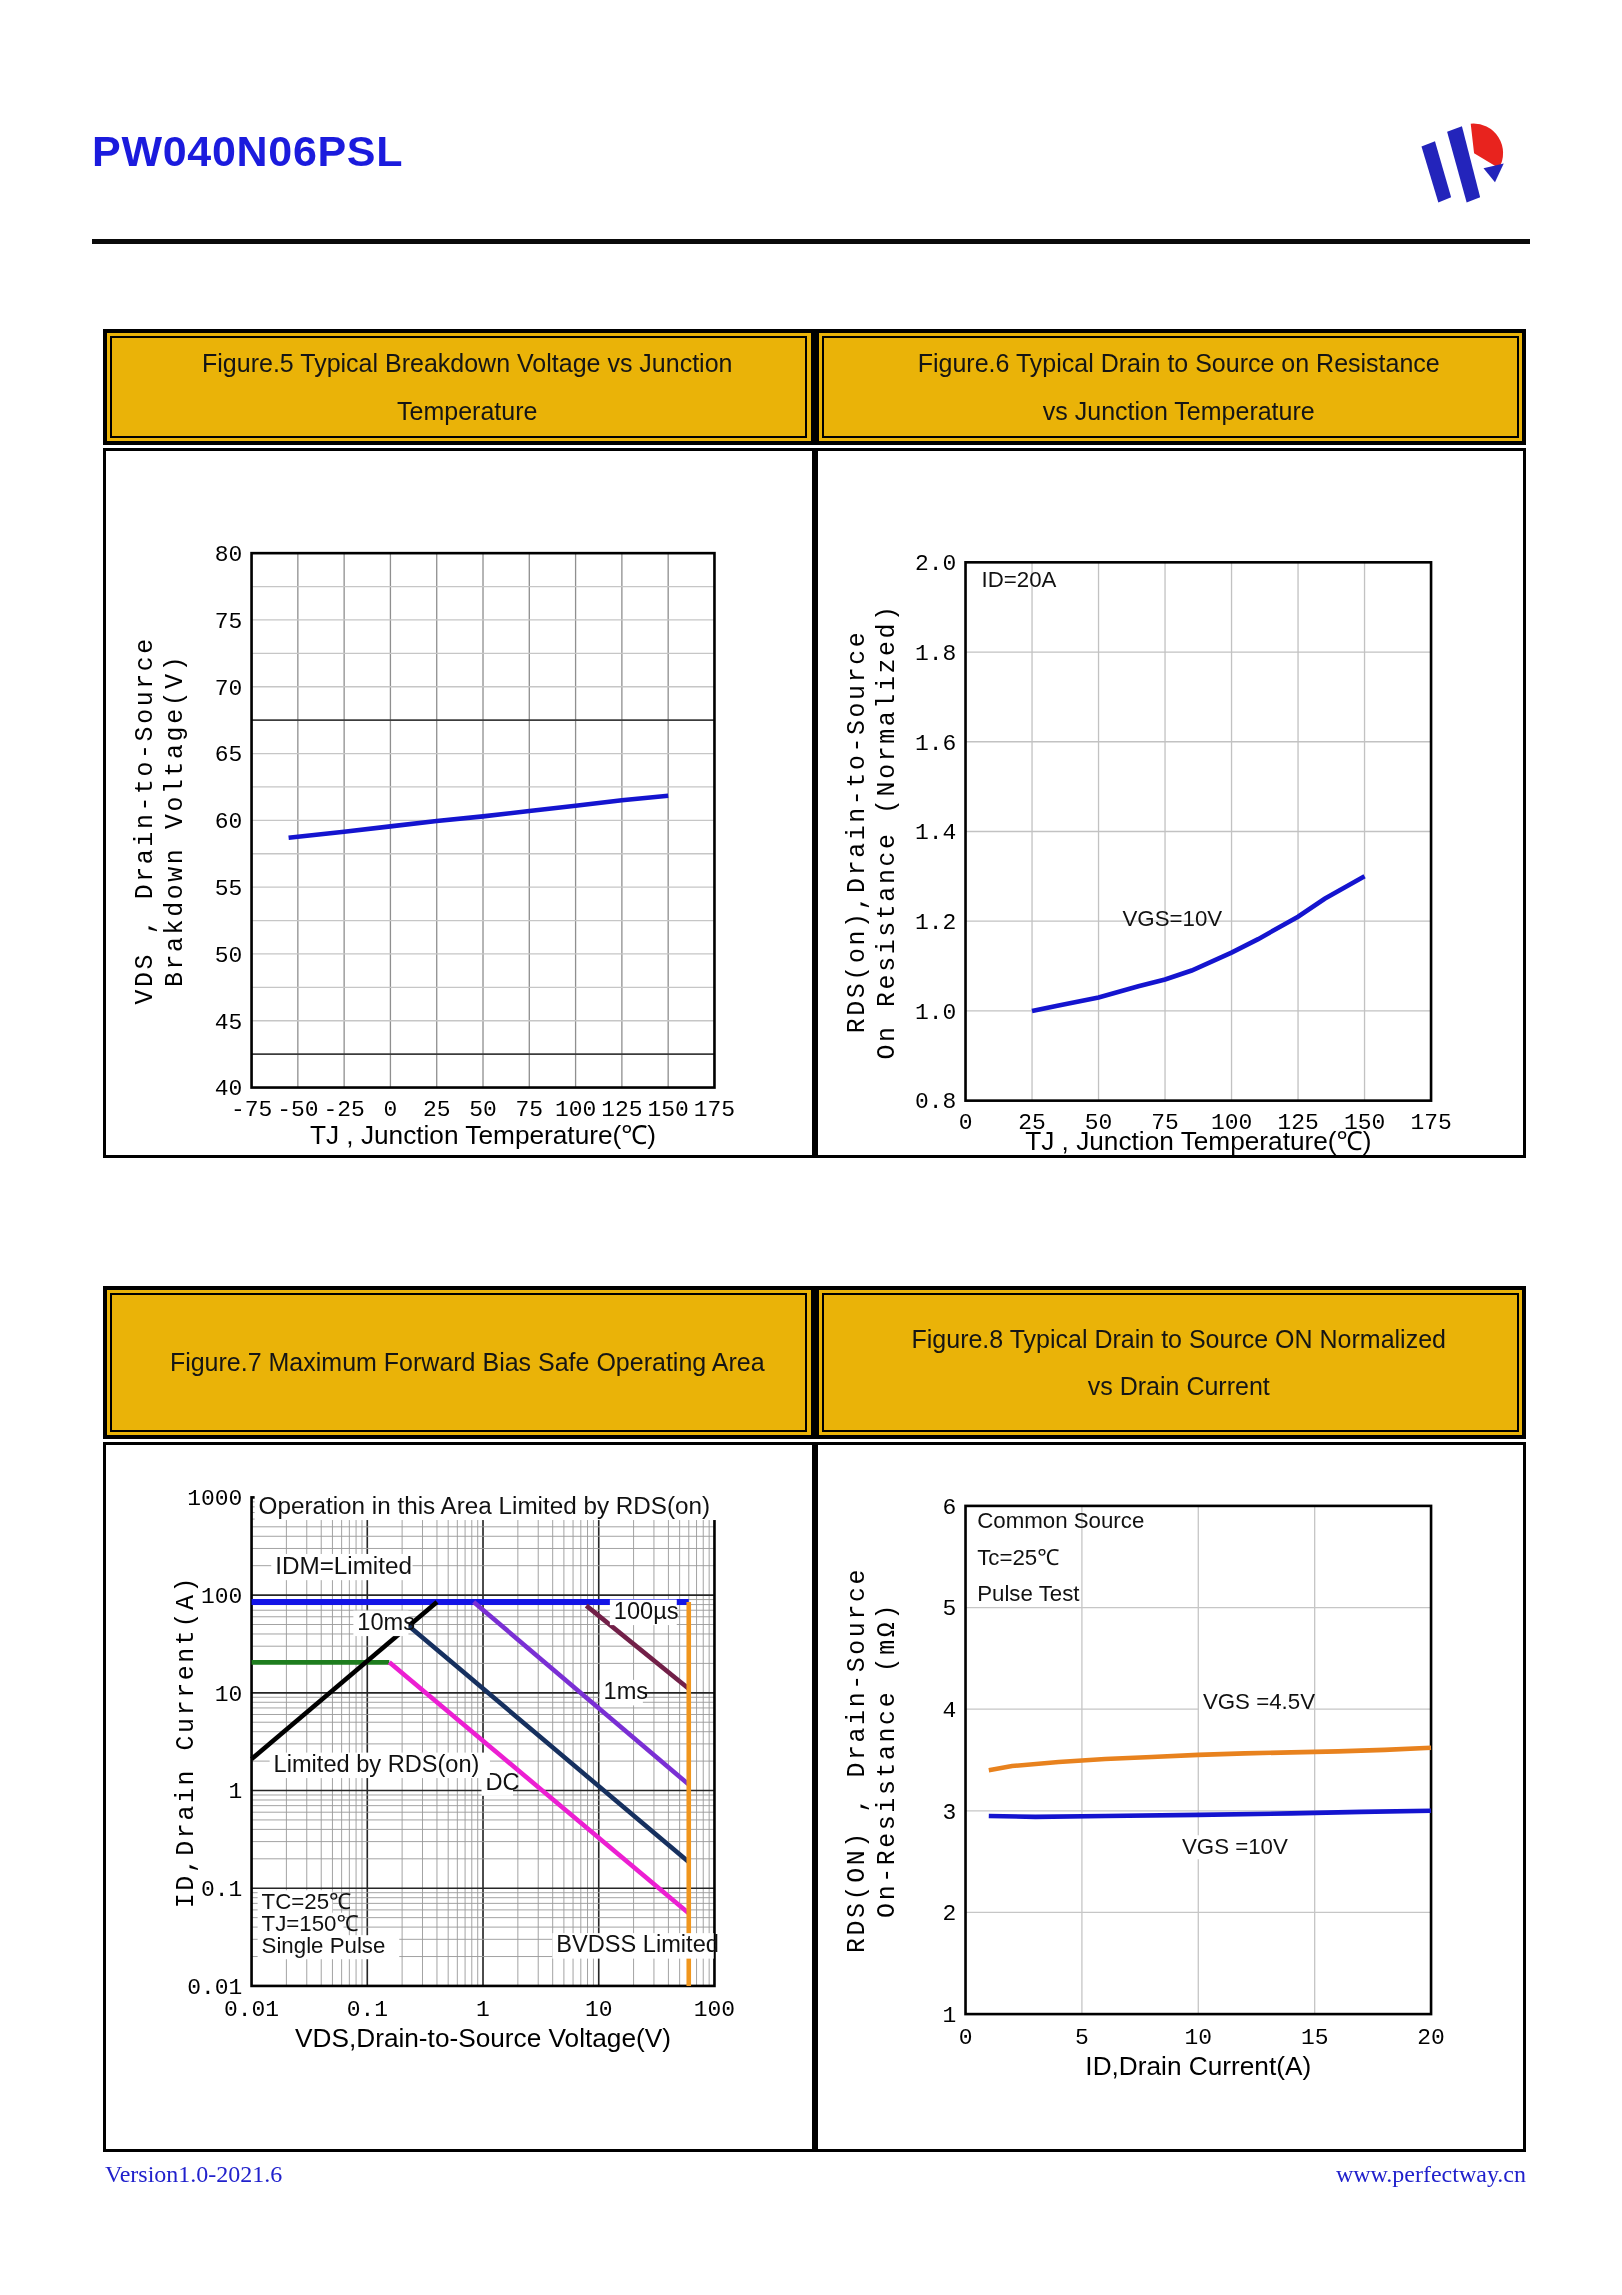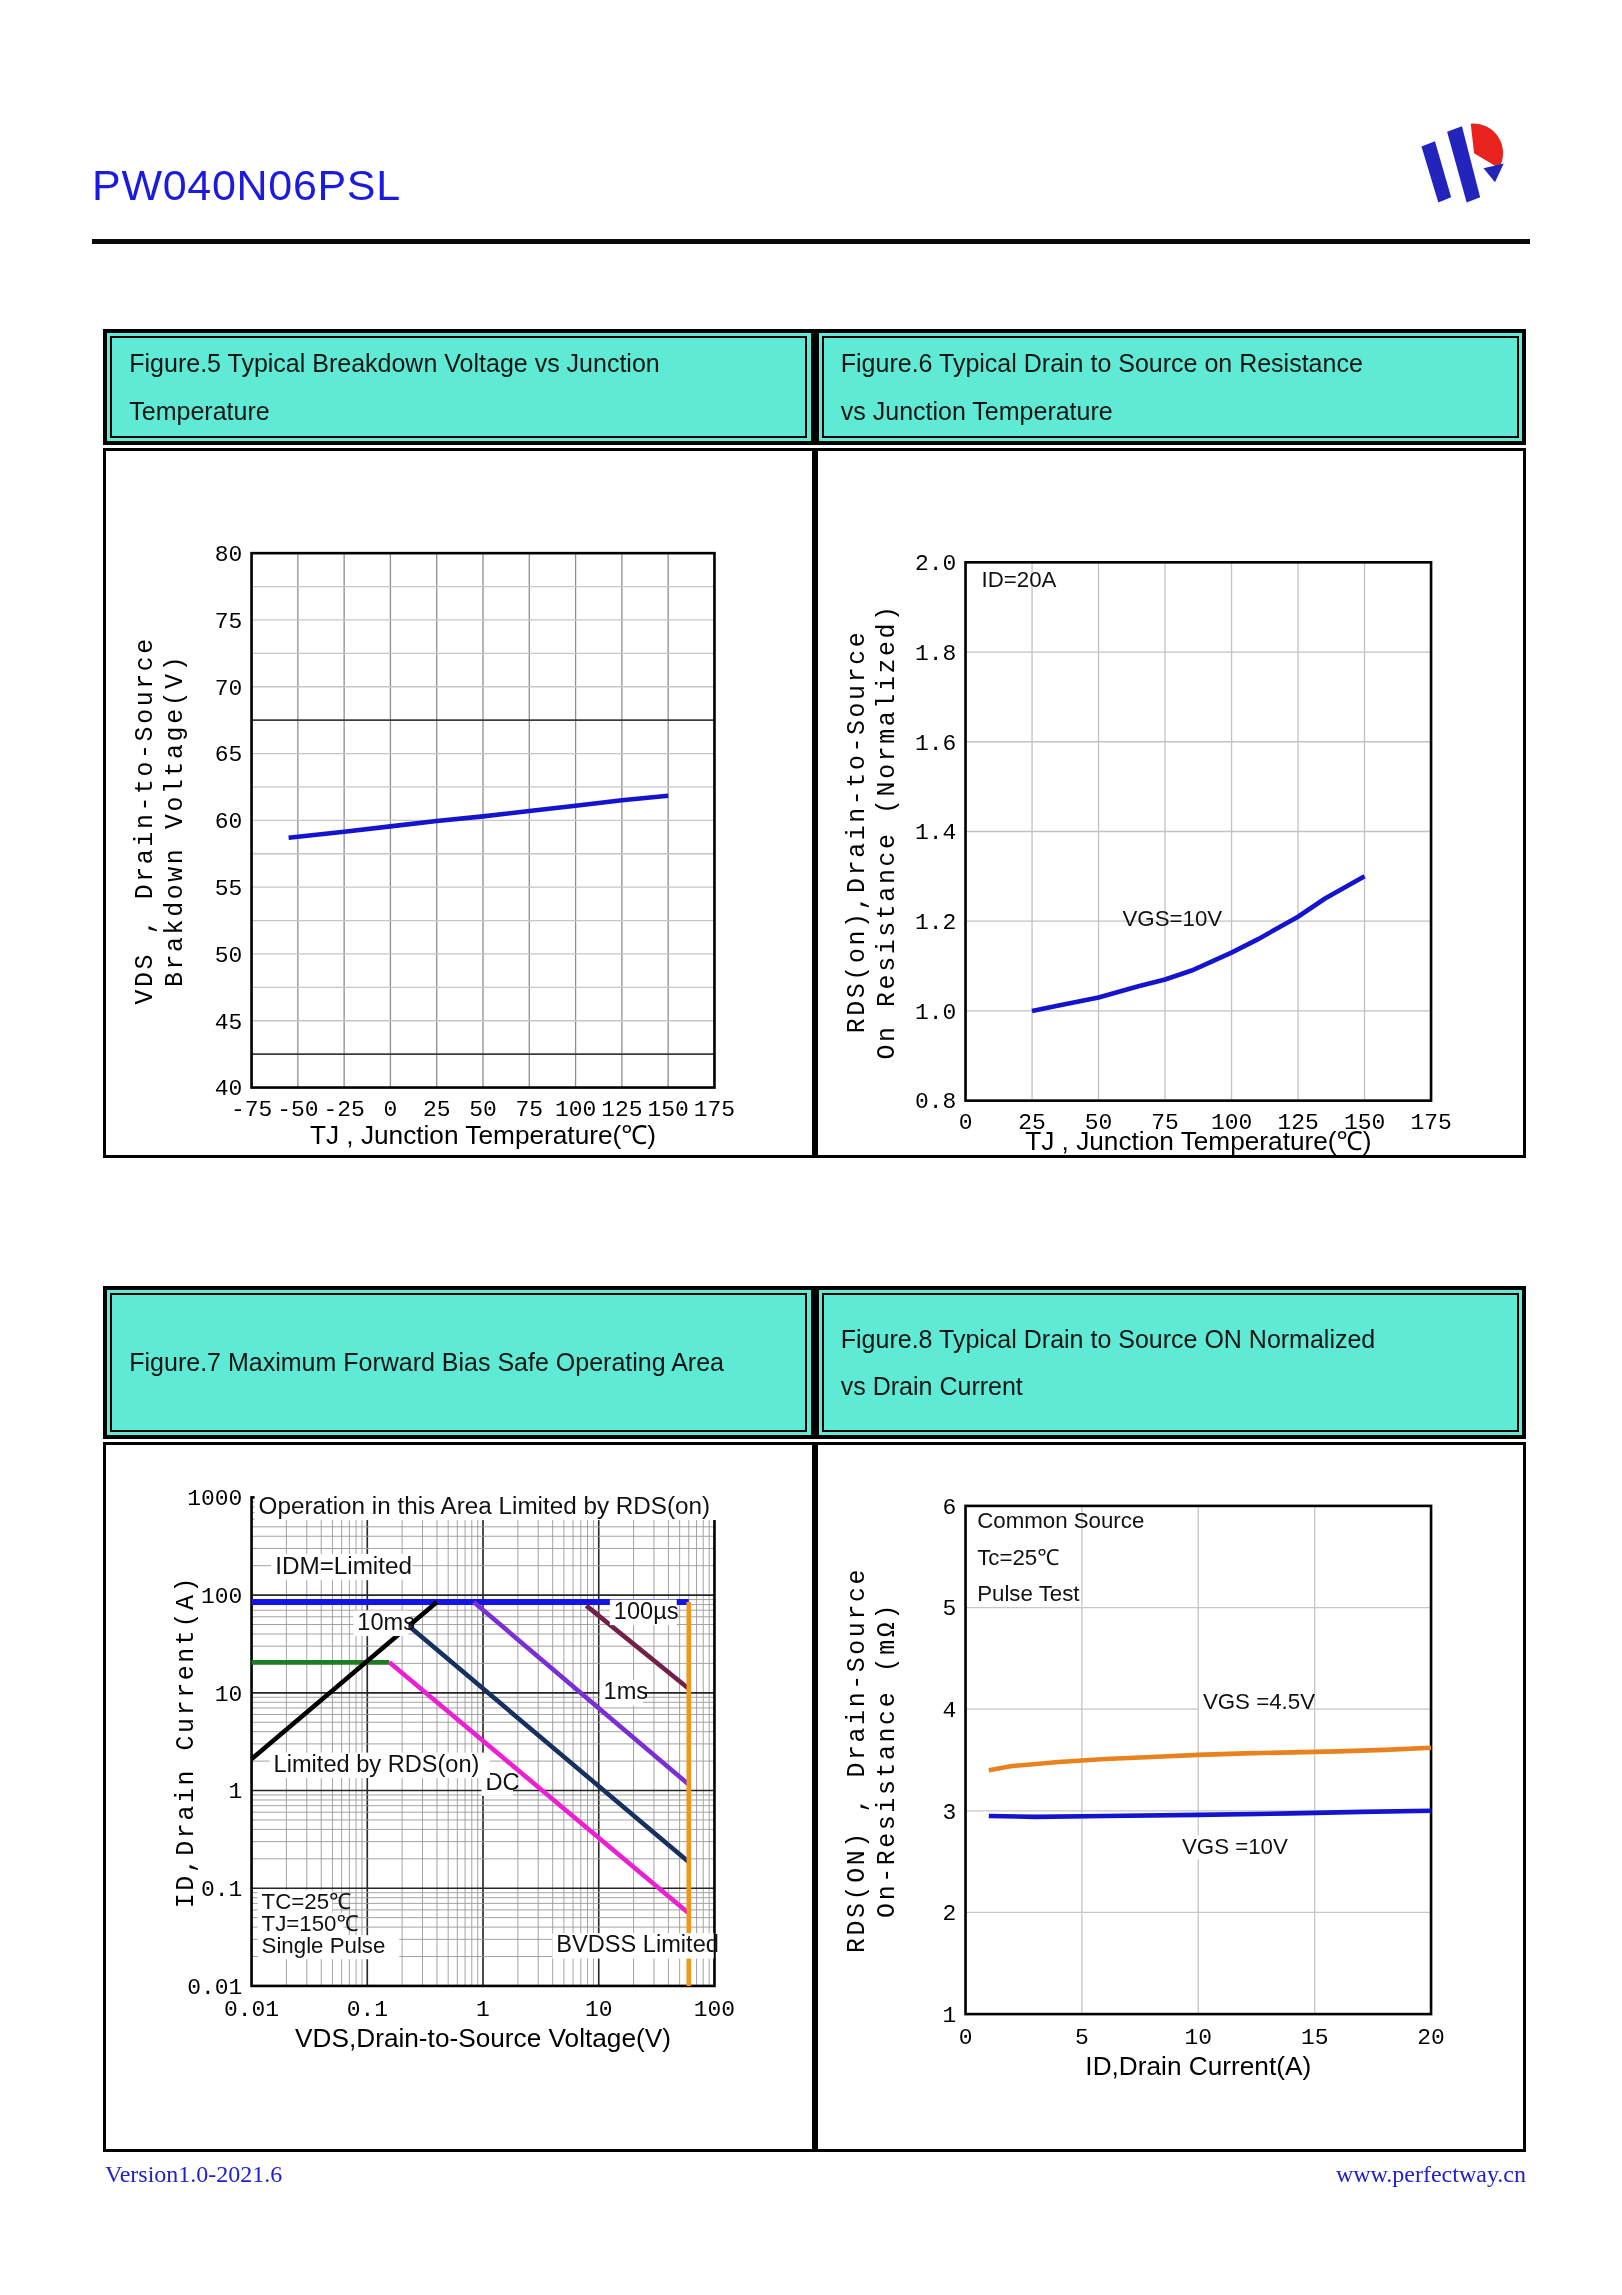--- a/index.html
+++ b/index.html
@@ -1,24 +1,24 @@
 <!DOCTYPE html>
 <html style="font-size:10.5px"><head>
 <meta charset="utf-8">
 <style>
   html,body{margin:0;padding:0;}
   body{width:1623px;height:2295px;position:relative;background:#ffffff;
        font-family:"Liberation Sans",sans-serif;color:#111;}
-  .page-title{position:absolute;left:92px;top:161px;font-size:43px;font-weight:normal;
+  .page-title{position:absolute;left:92px;top:127px;font-size:43px;font-weight:bold;
        letter-spacing:0.7px;}
   .brand-logo{position:absolute;left:1408px;top:106px;width:118px;height:98px;}
   .head-rule{position:absolute;left:92px;top:239px;width:1438px;height:4.6px;background:#0a0a0a;}
   .figure-group{position:absolute;left:103px;width:1423px;}
   .row-titles{display:flex;}
-  .tcell{flex:1;border:4.6px solid #000;position:relative;background:#5eead4;}
+  .tcell{flex:1;border:4.6px solid #000;position:relative;background:#eab308;text-align:center;}
   .tcell .tinner{position:absolute;inset:3.3px;border:2.6px solid #000;display:flex;
        flex-direction:column;justify-content:center;row-gap:21px;padding-left:17px;}
   .tline{font-size:25px;line-height:1.05;color:#151515;}
   .tline:empty{display:none;}
   .row-charts{display:flex;margin-top:2.6px;}
   .ccell{flex:1;border:3.3px solid #000;position:relative;background:#fff;}
   .ccell svg{position:absolute;inset:0;width:100%;height:100%;}
   .tick{font-family:"Liberation Mono",monospace;fill:#000;}
   .ylab{font-family:"Liberation Mono",monospace;letter-spacing:4px;fill:#000;}
   .footer-left{position:absolute;left:105px;top:2161px;font-family:"Liberation Serif",serif;

